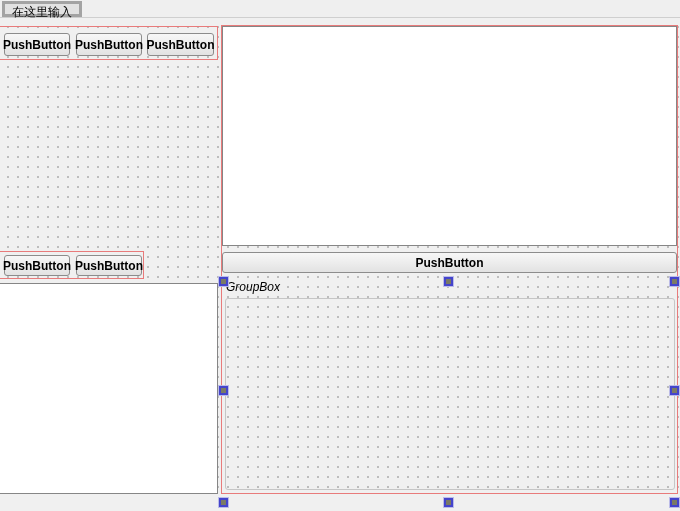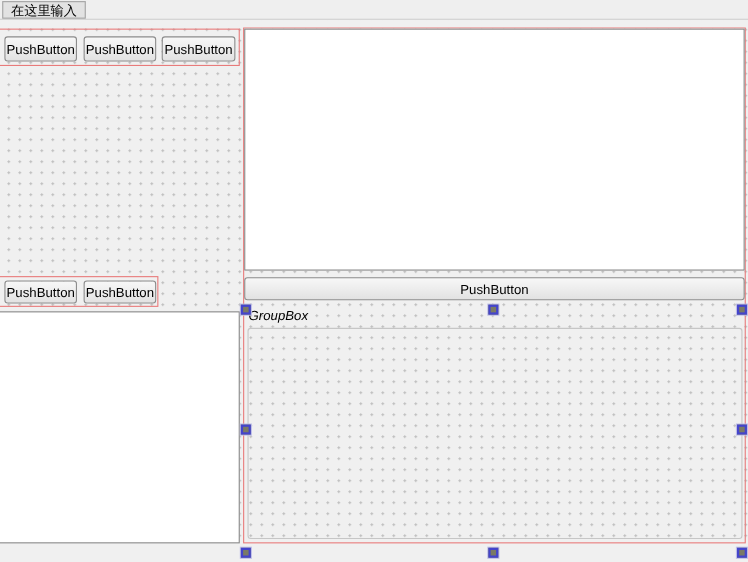--- a/index.html
+++ b/index.html
@@ -8,37 +8,37 @@
     --selection-outline:#e87b7b;
     --handle-blue:#4444cc;
   }
   *{box-sizing:border-box;margin:0;padding:0;}
   html,body{width:680px;height:511px;overflow:hidden;}
   body{font-family:"Liberation Sans",sans-serif;font-size:12px;color:#000;background:var(--canvas-bg);}
   .page{position:relative;width:680px;height:511px;background:var(--canvas-bg);overflow:hidden;}
 
   
   .menubar{position:absolute;left:0;top:0;width:680px;height:18px;background:#efefef;border-bottom:1px solid #cfcfcf;}
-  .menu-item{position:absolute;left:2px;top:1px;height:16px;line-height:14px;padding:1px 7px;background:#e2e2e2;border:1px solid #a3a3a3;font-size:12px;white-space:nowrap;}
+  .menu-item{position:absolute;left:2px;top:1px;height:16px;line-height:14px;padding:1px 7px;background:#e2e2e2;border:3px solid #a3a3a3;font-size:12px;white-space:nowrap;}
 
   
   .dots{position:absolute;left:0;top:19px;width:680px;height:474px;
         background-image:radial-gradient(circle,var(--grid-dot) 0.9px,transparent 1.1px);
         background-size:10px 10px;background-position:3px 3px;}
 
   
   .red-box{position:absolute;border:1px solid var(--selection-outline);background:transparent;}
   .red-top-left{left:-2px;top:26px;width:220px;height:34px;}
   .red-mid-left{left:-2px;top:251px;width:146px;height:28px;}
   .red-right{left:221px;top:25px;width:457px;height:469px;}
 
   
   .qbtn{position:absolute;display:flex;align-items:center;justify-content:center;
         border:1px solid #8c8c8c;border-radius:3px;color:#000;font-size:12px;
-        background:linear-gradient(#f7f7f7,#eeeeee 45%,#e2e2e2);cursor:default;}
+        background:linear-gradient(#f7f7f7,#eeeeee 45%,#e2e2e2);cursor:default;font-weight:bold;}
   .btn-a{left:4px;top:33px;width:66px;height:23px;}
   .btn-b{left:76px;top:33px;width:66px;height:23px;}
   .btn-c{left:147px;top:33px;width:67px;height:23px;}
   .btn-d{left:4px;top:255px;width:66px;height:21px;}
   .btn-e{left:76px;top:255px;width:66px;height:21px;}
   .btn-wide{left:222px;top:252px;width:455px;height:21px;}
 
   
   .textedit{position:absolute;background:#ffffff;border:1px solid #868686;}
   .te-right{left:222px;top:26px;width:455px;height:220px;}

